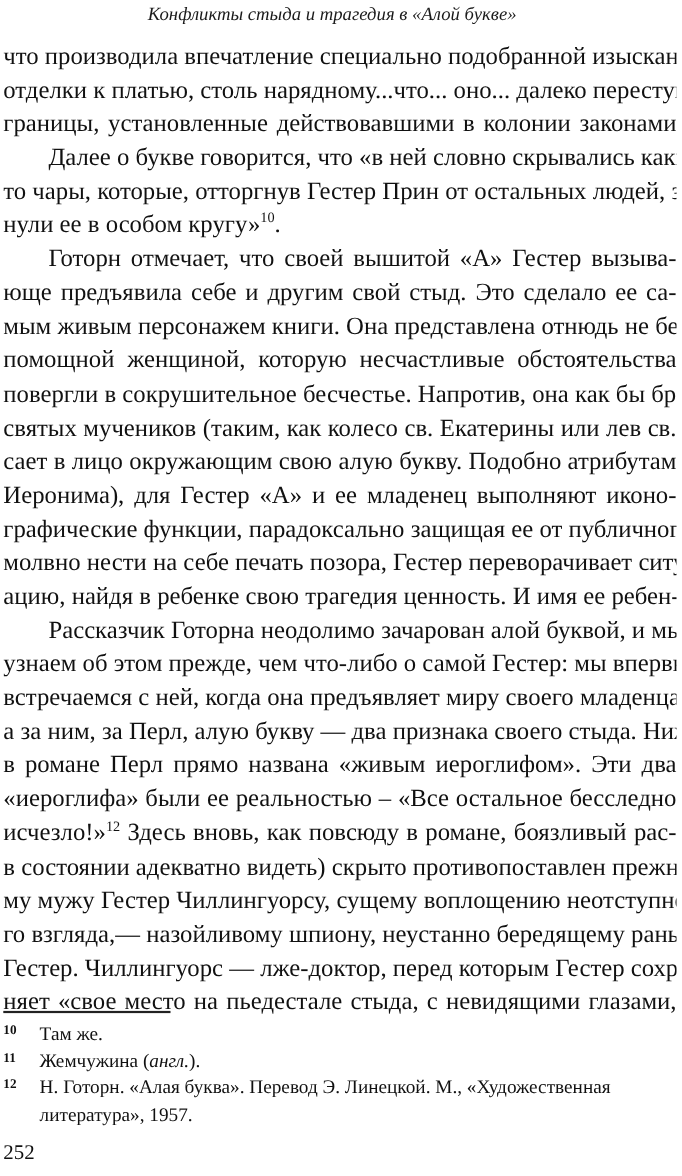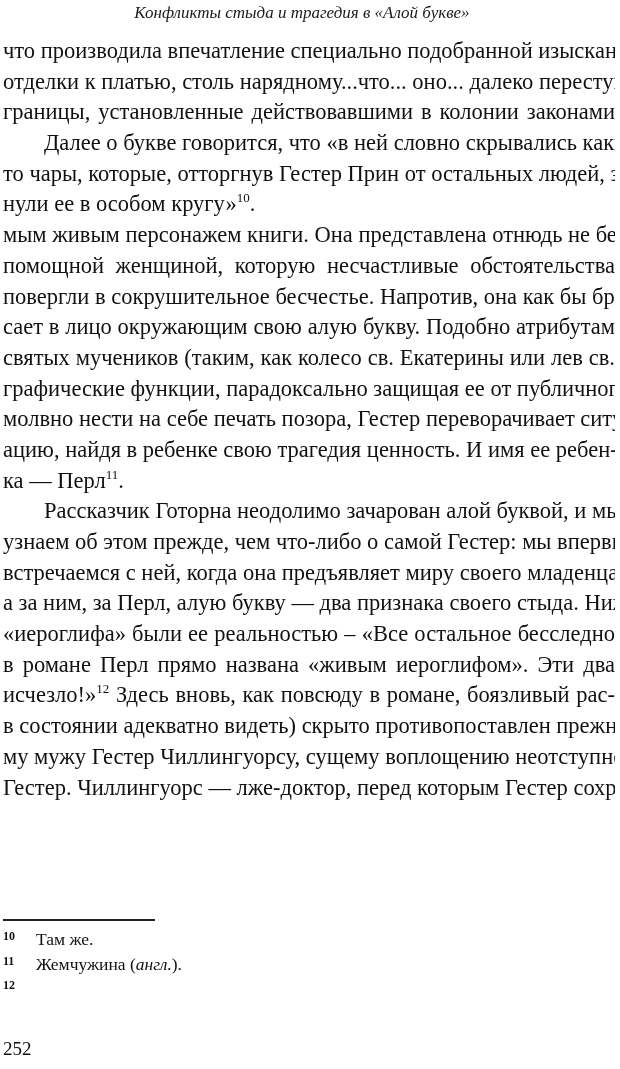--- a/index.html
+++ b/index.html
@@ -22,42 +22,46 @@
 
 <div class="running-head">Конфликты стыда и трагедия в «Алой букве»</div>
 
 <div class="body-text" id="body-text">
     <div class="line"><span>что производила впечатление специально подобранной изысканной</span></div>
     <div class="line"><span>отделки к платью, столь нарядному...что... оно... далеко переступало</span></div>
     <div class="line"><span>границы, установленные действовавшими в колонии законами</span></div>
     <div class="line indent"><span>Далее о букве говорится, что «в ней словно скрывались какие-</span></div>
     <div class="line"><span>то чары, которые, отторгнув Гестер Прин от остальных людей, замк-</span></div>
     <div class="line last"><span>нули ее в особом кругу»</span><sup>10</sup><span>.</span></div>
+    <div class="line indent"><span>Готорн отмечает, что своей вышитой «А» Гестер вызыва-</span></div>
+    <div class="line"><span>юще предъявила себе и другим свой стыд. Это сделало ее са-</span></div>
     <div class="line"><span>мым живым персонажем книги. Она представлена отнюдь не бес-</span></div>
     <div class="line"><span>помощной женщиной, которую несчастливые обстоятельства</span></div>
     <div class="line"><span>повергли в сокрушительное бесчестье. Напротив, она как бы бро-</span></div>
+    <div class="line"><span>святых мучеников (таким, как колесо св. Екатерины или лев св.</span></div>
     <div class="line"><span>сает в лицо окружающим свою алую букву. Подобно атрибутам</span></div>
-    <div class="line"><span>святых мучеников (таким, как колесо св. Екатерины или лев св.</span></div>
+    <div class="line"><span>Иеронима), для Гестер «А» и ее младенец выполняют иконо-</span></div>
     <div class="line"><span>графические функции, парадоксально защищая ее от публичного</span></div>
     <div class="line"><span>молвно нести на себе печать позора, Гестер переворачивает ситу-</span></div>
     <div class="line"><span>ацию, найдя в ребенке свою трагедия ценность. И имя ее ребен-</span></div>
-    <div class="line last"><span>ка — Перл</span><sup>11</sup><span>.</span></div>
     <div class="line indent"><span>Рассказчик Готорна неодолимо зачарован алой буквой, и мы</span></div>
     <div class="line"><span>узнаем об этом прежде, чем что-либо о самой Гестер: мы впервые</span></div>
     <div class="line"><span>встречаемся с ней, когда она предъявляет миру своего младенца,</span></div>
     <div class="line"><span>а за ним, за Перл, алую букву — два признака своего стыда. Ниже</span></div>
+    <div class="line"><span>в романе Перл прямо названа «живым иероглифом». Эти два</span></div>
     <div class="line"><span>«иероглифа» были ее реальностью – «Все остальное бесследно</span></div>
-    <div class="line"><span>в романе Перл прямо названа «живым иероглифом». Эти два</span></div>
     <div class="line"><span>исчезло!»</span><sup>12</sup><span> Здесь вновь, как повсюду в романе, боязливый рас-</span></div>
     <div class="line"><span>в состоянии адекватно видеть) скрыто противопоставлен прежне-</span></div>
     <div class="line"><span>му мужу Гестер Чиллингуорсу, сущему воплощению неотступно-</span></div>
+    <div class="line"><span>го взгляда,— назойливому шпиону, неустанно бередящему раны</span></div>
     <div class="line"><span>Гестер. Чиллингуорс — лже-доктор, перед которым Гестер сохра-</span></div>
+    <div class="line"><span>няет «свое место на пьедестале стыда, с невидящими глазами,</span></div>
   </div>
 
 <div class="fn-rule"></div>
 
 <div class="footnotes" id="footnotes">
     <div class="fn"><span class="fn-num">10</span><span>Там же.</span></div>
     <div class="fn"><span class="fn-num">11</span><span>Жемчужина (</span><em>англ.</em><span>).</span></div>
-    <div class="fn"><span class="fn-num">12</span></div>
+    <div class="fn"><span class="fn-num">12</span><span>Н. Готорн. «Алая буква». Перевод Э. Линецкой. М., «Художественная литература», 1957.</span></div>
   </div>
 
 <div class="page-number">252</div>
 
 </body></html>

